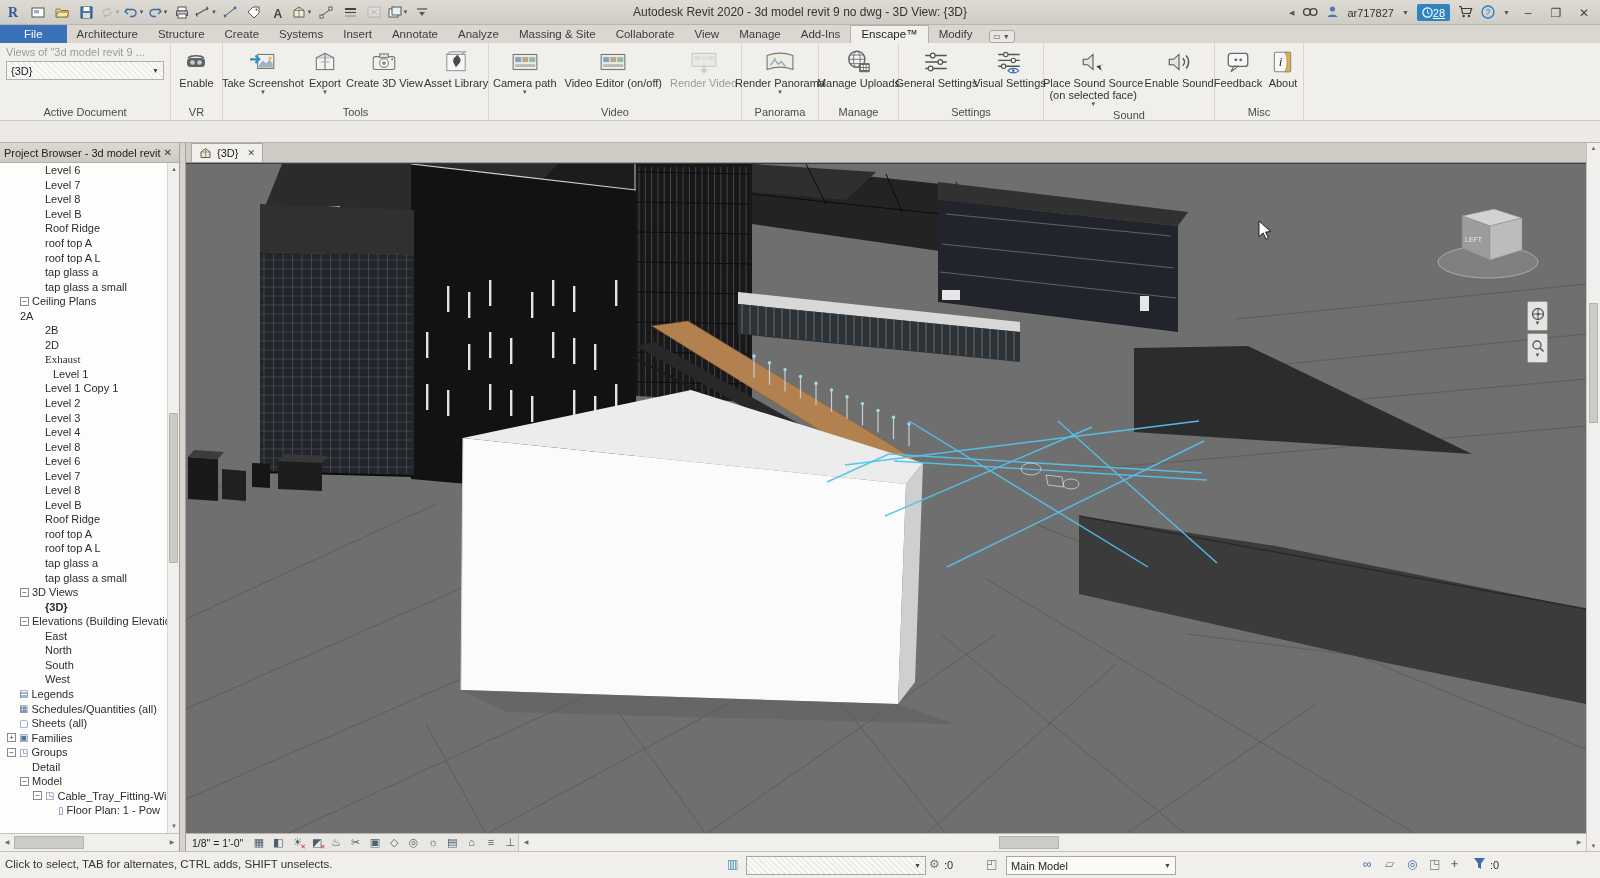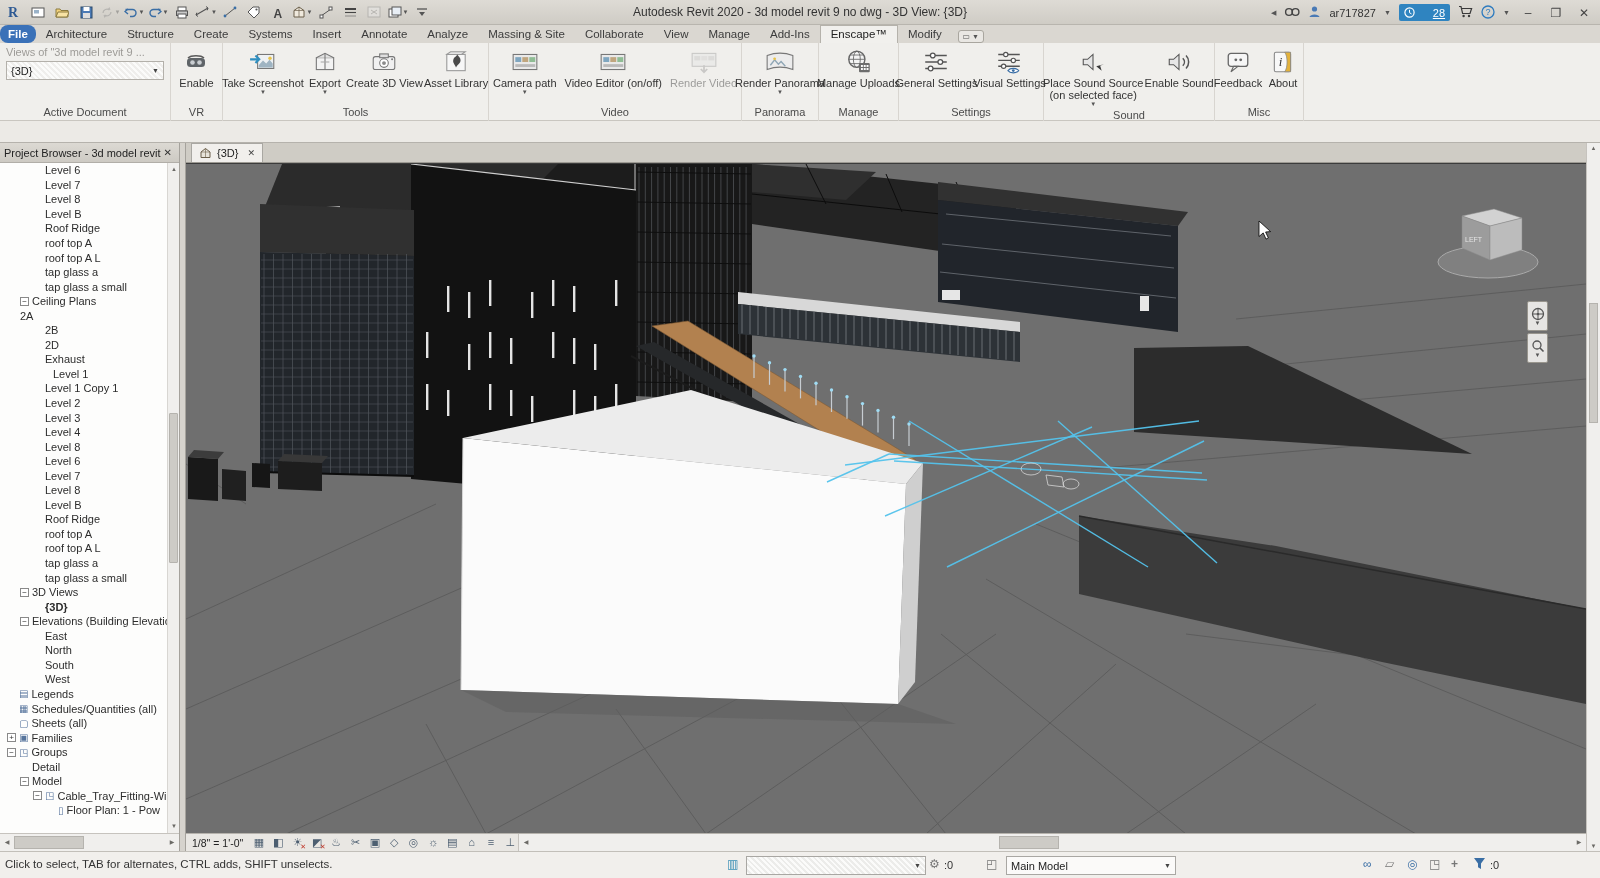--- a/index.html
+++ b/index.html
@@ -10,29 +10,29 @@
   #titlebar { position:absolute; left:0; top:0; width:1600px; height:25px;
     background:linear-gradient(#dedbd5,#cfccc5); border-bottom:1px solid #b8b5ae;
     display:flex; align-items:center; }
   #qat { display:flex; align-items:center; gap:2px; padding-left:3px; }
   .qbtn { width:22px; height:20px; display:flex; align-items:center; justify-content:center; border-radius:2px; }
   .qbtn svg { display:block; }
   .qbtn .dd { font-size:6px; color:#555; margin-left:1px; font-style:normal; }
   .qbtn.disabled { opacity:.4; }
   #tb-title { position:absolute; left:0; right:0; text-align:center; font-size:12px; color:#333; pointer-events:none; }
   #infocenter { position:absolute; right:6px; top:0; height:25px; display:flex; align-items:center; gap:8px; font-size:11px; color:#333; }
-  .ic-badge { background:#2f84c0; color:#fff; border-radius:2px; height:17px; display:flex; align-items:center; gap:18px; padding:0 5px; font-size:11px;text-decoration:underline; }
+  .ic-badge { background:#2f84c0; color:#fff; border-radius:2px; height:17px; display:flex; align-items:center; gap:0; padding:0 5px; font-size:11px;text-decoration:underline; }
   .winbtn { width:20px; text-align:center; font-size:12px; color:#444; }
   .tiny-arrow { font-size:7px; color:#555; }
 
   
   #tabrow { position:absolute; left:0; top:25px; width:1600px; height:18px; background:#dad7d1;
     display:flex; align-items:flex-end; font-size:11.5px; color:#3c3c3c; }
   .rtab { padding:2px 10px 3px 10px; height:18px; display:flex; align-items:center; }
-  .rtab.file { background:#3a71b8; color:#fff; font-weight:bold; padding:2px 8px;border-radius:8px; }
+  .rtab.file { background:#3a71b8; color:#fff; font-weight:normal; padding:2px 24px; }
   .rtab.active { background:#f1f0ed; border:1px solid #b5b2ab; border-bottom:none; color:#222; }
   #panelCombo { margin-left:6px; width:26px; height:13px; border:1px solid #a9a69f; border-radius:3px;
      background:#e9e7e3; display:flex; align-items:center; justify-content:center; gap:2px; font-size:7px; color:#555; }
 
   
   #ribbon { position:absolute; left:0; top:43px; width:1600px; height:78px; background:#f0efec;
     border-bottom:1px solid #c9c6c0; display:flex; }
   .rgroup { height:78px; border-right:1px solid #d8d5d0; display:flex; flex-direction:column; flex:0 0 auto; }
   .rbody { flex:1; display:flex; align-items:flex-start; justify-content:center; gap:2px; padding-top:3px; }
   .rlabel { height:16px; font-size:11px; color:#4a4a4a; text-align:center; line-height:15px; }
@@ -585,21 +585,21 @@
           </div>
           <div class="trow" style="padding-left: 20px;">
             <span class="tlab">2A</span>
           </div>
           <div class="trow" style="padding-left: 45px;">
             <span class="tlab">2B</span>
           </div>
           <div class="trow" style="padding-left: 45px;">
             <span class="tlab">2D</span>
           </div>
-          <div class="trow" style="padding-left: 45px;">
+          <div class="trow" style="padding-left: 45px; font-family: Liberation Serif, serif;">
             <span class="tlab">Exhaust</span>
           </div>
           <div class="trow" style="padding-left: 53px;">
             <span class="tlab">Level 1</span>
           </div>
           <div class="trow" style="padding-left: 45px;">
             <span class="tlab">Level 1 Copy 1</span>
           </div>
           <div class="trow" style="padding-left: 45px;">
             <span class="tlab">Level 2</span>

